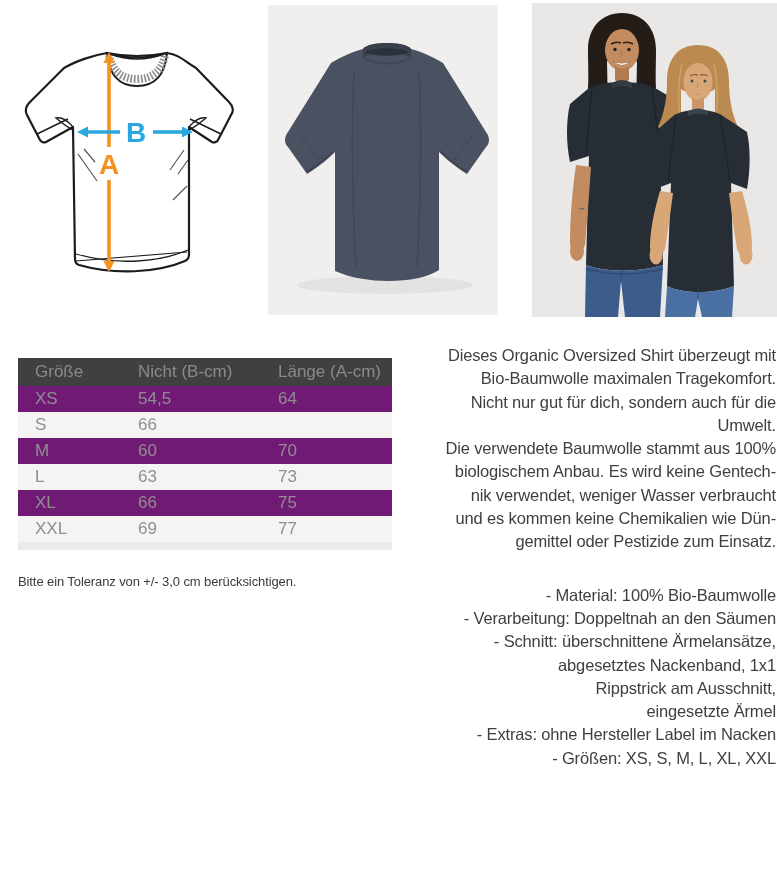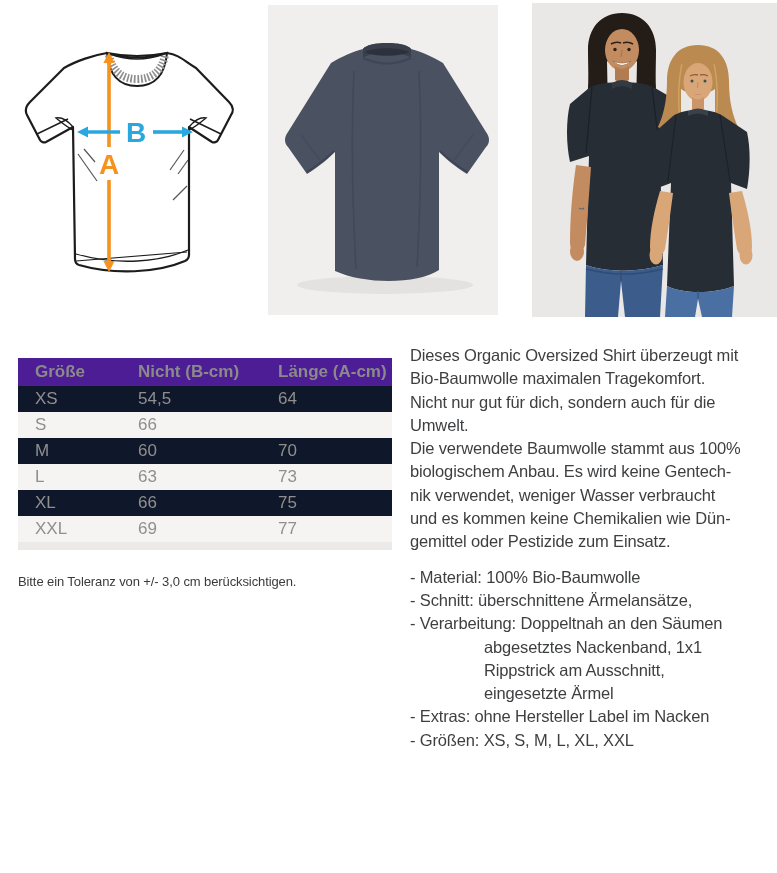--- a/index.html
+++ b/index.html
@@ -15,39 +15,39 @@
   .diagram svg,.photo-product svg,.photo-models svg{display:block;width:100%;height:100%;}
   .ink{stroke:#1c1c1c;fill:none;}
   .measure-label{
     font-family:"Liberation Sans","DejaVu Sans",sans-serif;
     font-size:28px;font-weight:bold;text-anchor:middle;
     paint-order:stroke;stroke:#ffffff;stroke-width:5px;stroke-linejoin:round;
   }
   
   .size-table{position:absolute;left:18px;top:358px;width:374px;font-size:17px;}
   .st-row{display:grid;grid-template-columns:120px 140px 114px;align-items:center;height:26px;}
-  .st-row.header{height:28px;background:#4c1d95;color:#8b8a89;font-weight:bold;}
-  .st-row.odd{background:#0f172a;color:#908f8e;}
+  .st-row.header{height:28px;background:#404040;color:#8b8a89;}
+  .st-row.odd{background:#701a75;color:#908f8e;}
   .st-row.even{background:#f5f4f2;color:#908f8e;}
   .st-cell{white-space:nowrap;overflow:hidden;}
   .st-cell.c0{padding-left:17px;}
   .st-footer{height:8px;background:#eceae8;}
   .tolerance{
     position:absolute;left:18px;top:574px;width:385px;
     font-size:13px;letter-spacing:-0.1px;color:#3b3b3b;white-space:nowrap;
   }
   
   .description{
     position:absolute;left:410px;top:344px;width:366px;
     font-size:16.5px;line-height:23.3px;letter-spacing:-0.15px;color:#3e3f41;
   }
   .description .para{margin:0;}
   .description .para + .para{}
-  .description .specs{margin-top:12px;}
-  .dline{white-space:nowrap;}
+  .description .specs{margin-top:30px;}
+  .dline{white-space:nowrap;text-align:right;}
   .dline.indent{padding-left:74px;}
 </style>
 </head>
 <body>
 
 <div class="page">
 
   <div class="diagram">
     <svg viewBox="0 0 236 276">
 
@@ -218,22 +218,22 @@
     </div>
     <div class="para">
       <div class="dline">Die verwendete Baumwolle stammt aus 100%</div>
       <div class="dline">biologischem Anbau. Es wird keine Gentech-</div>
       <div class="dline">nik verwendet, weniger Wasser verbraucht</div>
       <div class="dline">und es kommen keine Chemikalien wie Dün-</div>
       <div class="dline">gemittel oder Pestizide zum Einsatz.</div>
     </div>
     <div class="specs">
       <div class="dline">- Material: 100% Bio-Baumwolle</div>
+      <div class="dline">- Verarbeitung: Doppeltnah an den Säumen</div>
       <div class="dline">- Schnitt: überschnittene Ärmelansätze,</div>
-      <div class="dline">- Verarbeitung: Doppeltnah an den Säumen</div>
       <div class="dline indent">abgesetztes Nackenband, 1x1</div>
       <div class="dline indent">Rippstrick am Ausschnitt,</div>
       <div class="dline indent">eingesetzte Ärmel</div>
       <div class="dline">- Extras: ohne Hersteller Label im Nacken</div>
       <div class="dline">- Größen: XS, S, M, L, XL, XXL</div>
     </div>
   </div>
 
 </div>
 

